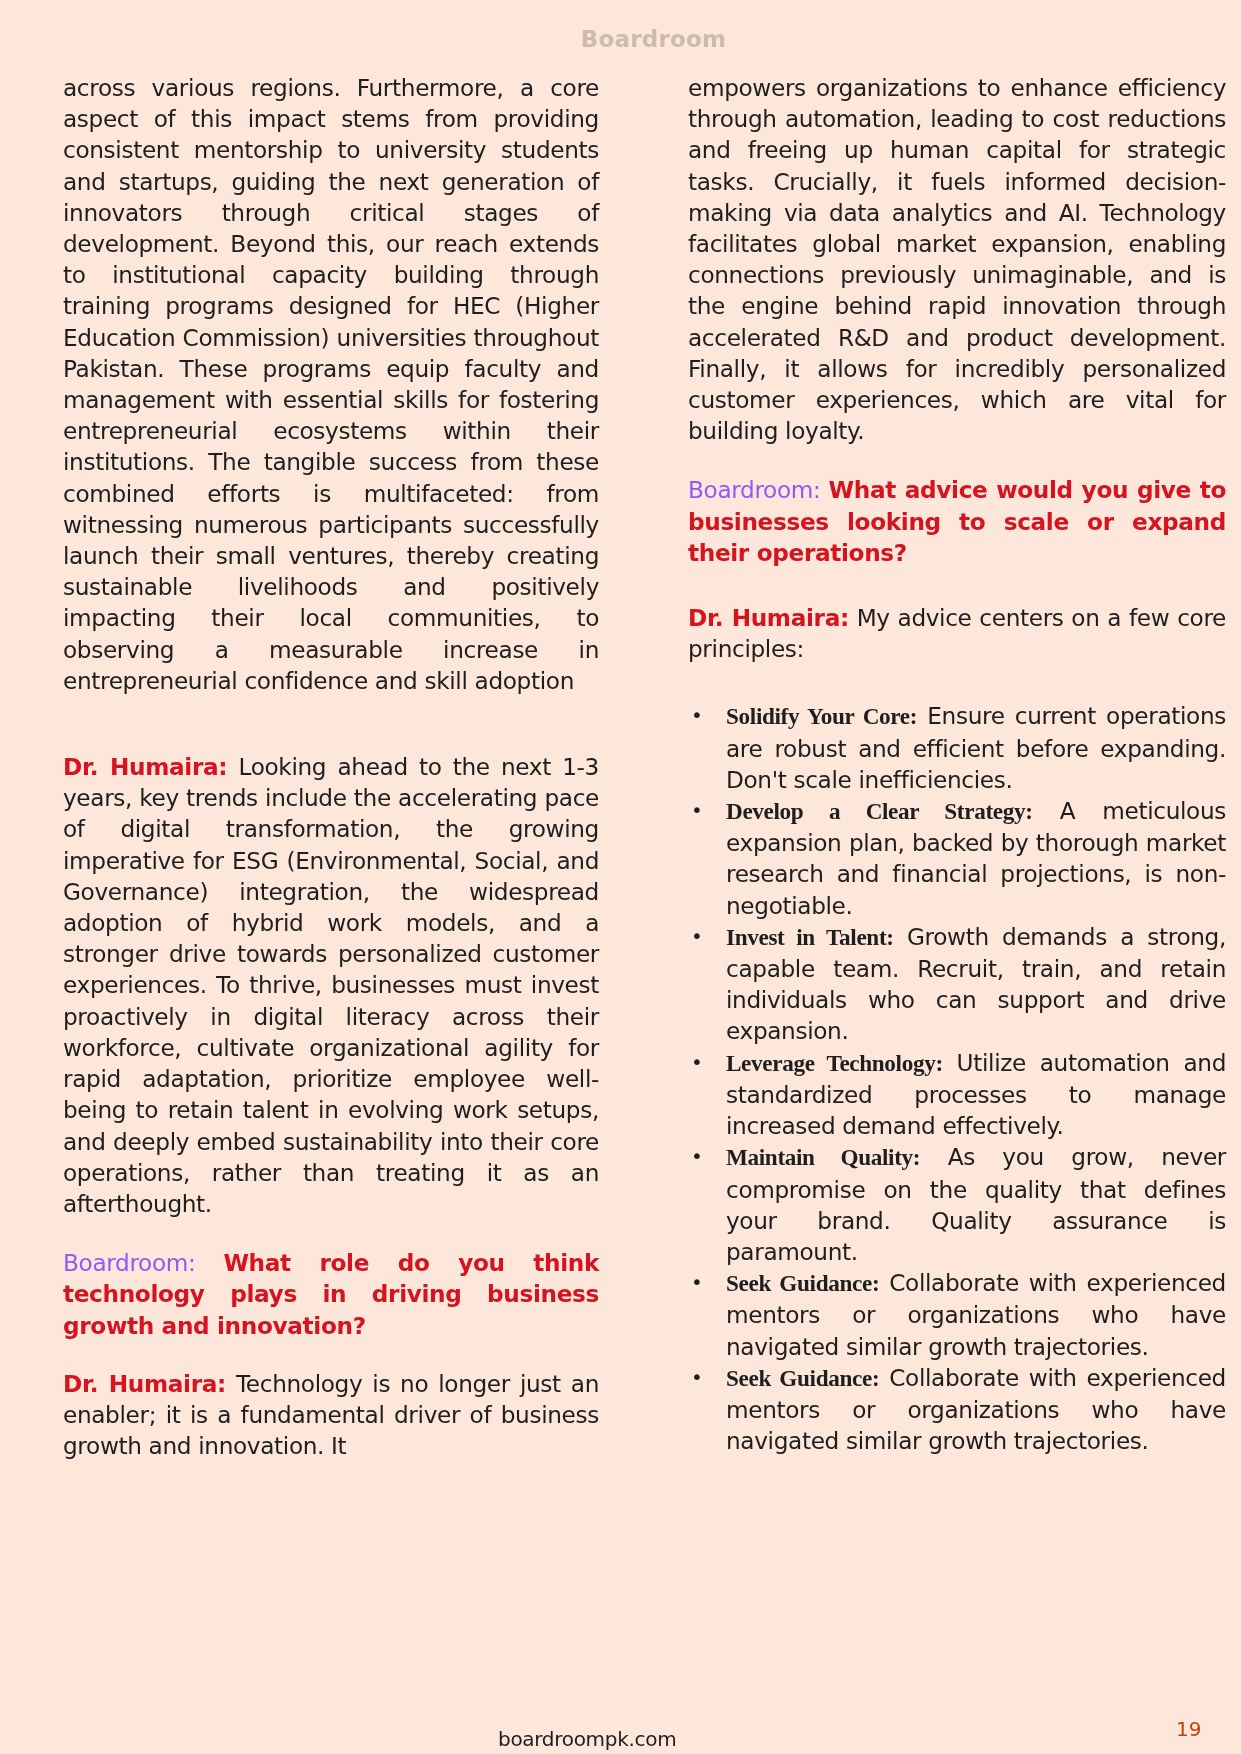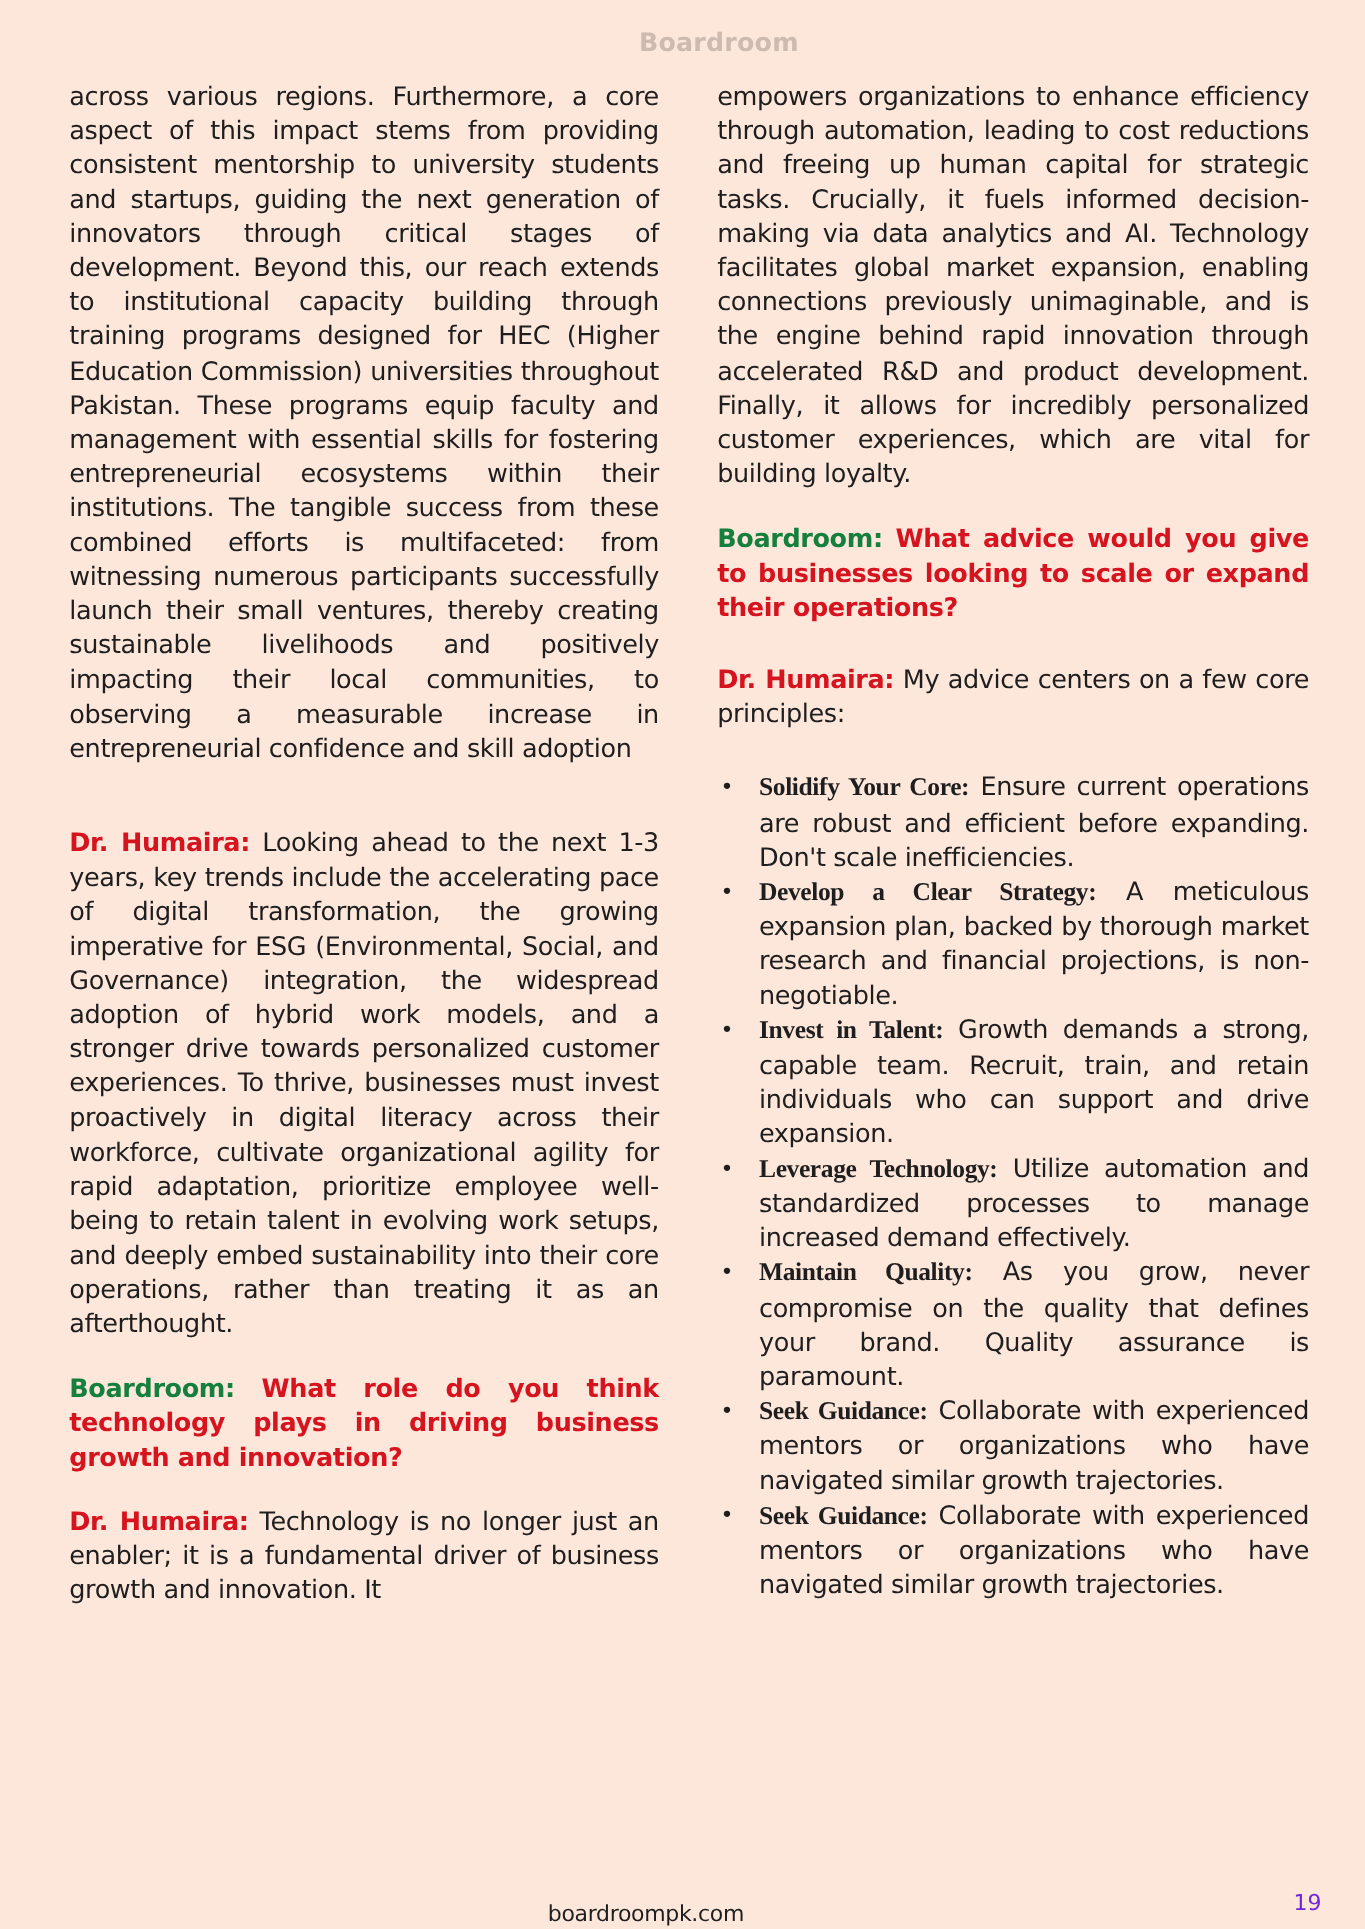--- a/index.html
+++ b/index.html
@@ -31,28 +31,28 @@
       position: absolute;
       top: 72px;
       width: 536px;
       font-size: 23.2px;
       line-height: 31.2px;
       text-align: justify;
       letter-spacing: -0.35px;
       word-spacing: 0px;
     }
     .col-left { left: 63px; }
-    .col-right { left: 652px; width: 538px; }
+    .col-right { left: 688px; width: 538px; }
     p {
       margin: 0;
     }
     .block { margin-bottom: 28px; }
     .label-bd {
-      color: #15803d;
-      font-weight: bold;
+      color: #8b5cf6;
+      font-weight: normal;
     }
     .question {
       color: #d6141f;
       font-weight: bold;
     }
     .label-dr {
       color: #d6141f;
       font-weight: bold;
       margin-top: 24px;
     }
@@ -84,21 +84,21 @@
       left: 498px;
       font-size: 20px;
       color: #1e1e1e;
       letter-spacing: -0.3px;
     }
     .footer-page {
       position: absolute;
       top: 1717px;
       left: 1176px;
       font-size: 20px;
-      color: #6d28d9;
+      color: #c2410c;
     }
   </style>
 </head>
 <body>
 
 <div class="running-head">Boardroom</div>
 
 <div class="col col-left">
   <p class="block">across various regions. Furthermore, a core aspect of this impact stems from providing consistent mentorship to university students and startups, guiding the next generation of innovators through critical stages of development. Beyond this, our reach extends to institutional capacity building through training programs designed for HEC (Higher Education Commission) universities throughout Pakistan. These programs equip faculty and management with essential skills for fostering entrepreneurial ecosystems within their institutions. The tangible success from these combined efforts is multifaceted: from witnessing numerous participants successfully launch their small ventures, thereby creating sustainable livelihoods and positively impacting their local communities, to observing a measurable increase in entrepreneurial confidence and skill adoption</p>
 

